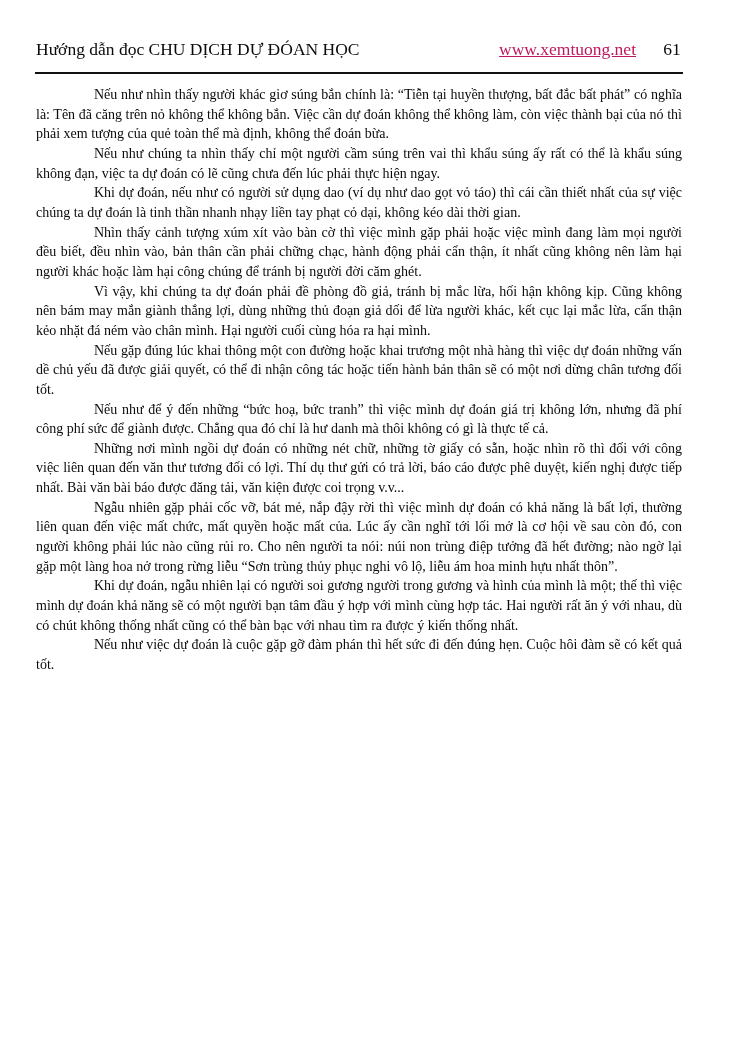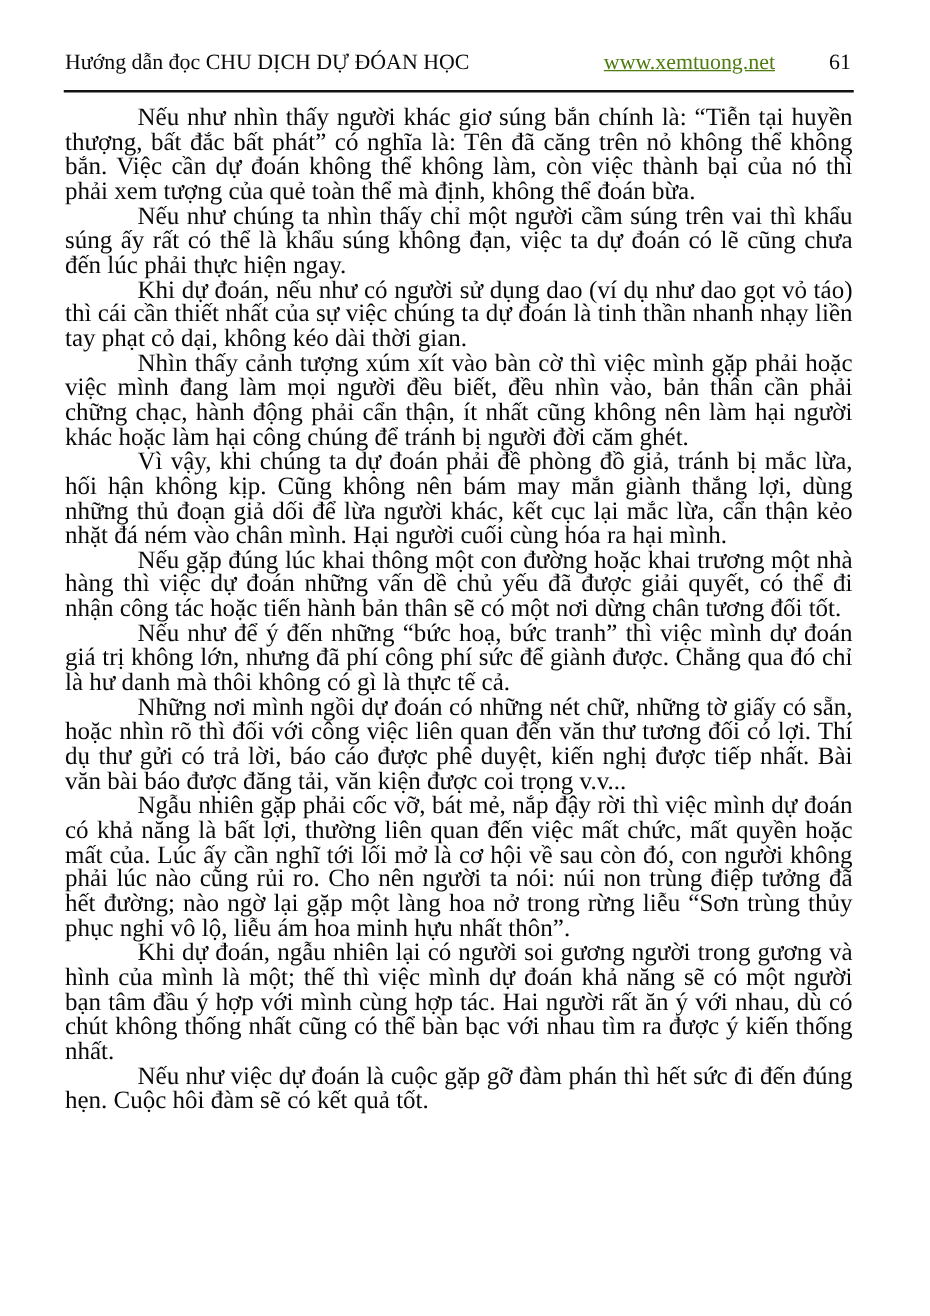--- a/index.html
+++ b/index.html
@@ -6,53 +6,53 @@
     margin: 0;
     padding: 0;
     background: #ffffff;
   }
   .page {
     position: relative;
     width: 744px;
     height: 1012px;
     background: #ffffff;
     box-sizing: border-box;
-    padding: 38px 62px 0 52px;
+    padding: 38px 62px 0 36px;
     font-family: "Liberation Serif", "DejaVu Serif", serif;
     color: #0a0a0a;
     overflow: hidden;
   }
   .page-header {
     display: flex;
     align-items: baseline;
     font-size: 17.5px;
     line-height: 22px;
     white-space: nowrap;
   }
   .header-title {
     flex: 1 1 auto;
   }
   .website-link {
-    color: #4d7c0f;
+    color: #be185d;
     text-decoration: underline;
     cursor: pointer;
-    margin-right: 42px;
+    margin-right: 26px;
   }
   .page-number {
     min-width: 20px;
     text-align: center;
   }
   .header-divider {
     border: none;
     border-top: 2px solid #111111;
     margin: 12px -1px 0 -1px;
   }
   .document-body {
     margin-top: 11px;
-    font-size: 20px;
+    font-size: 14px;
     line-height: 19.65px;
     text-align: justify;
   }
   .document-body p {
     margin: 0;
     text-indent: 58px;
   }
 </style>
 </head>
 <body>

